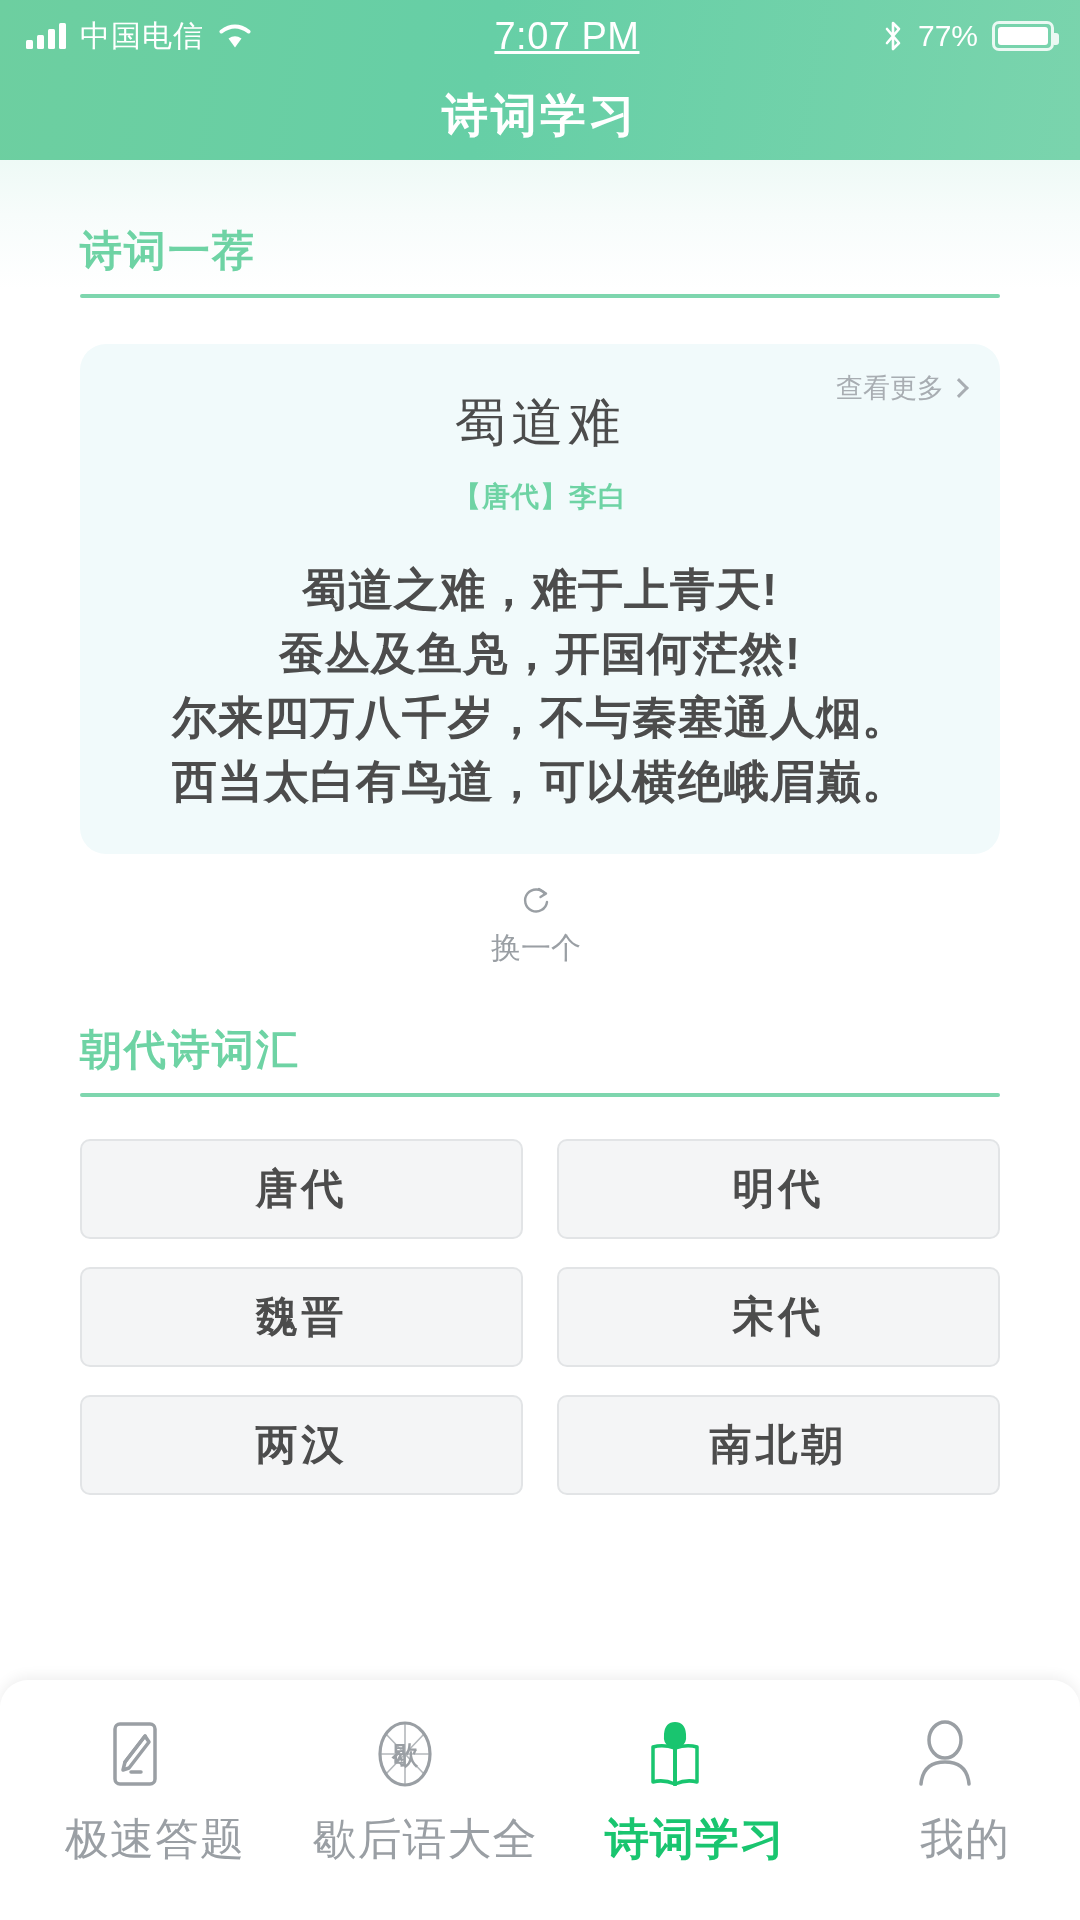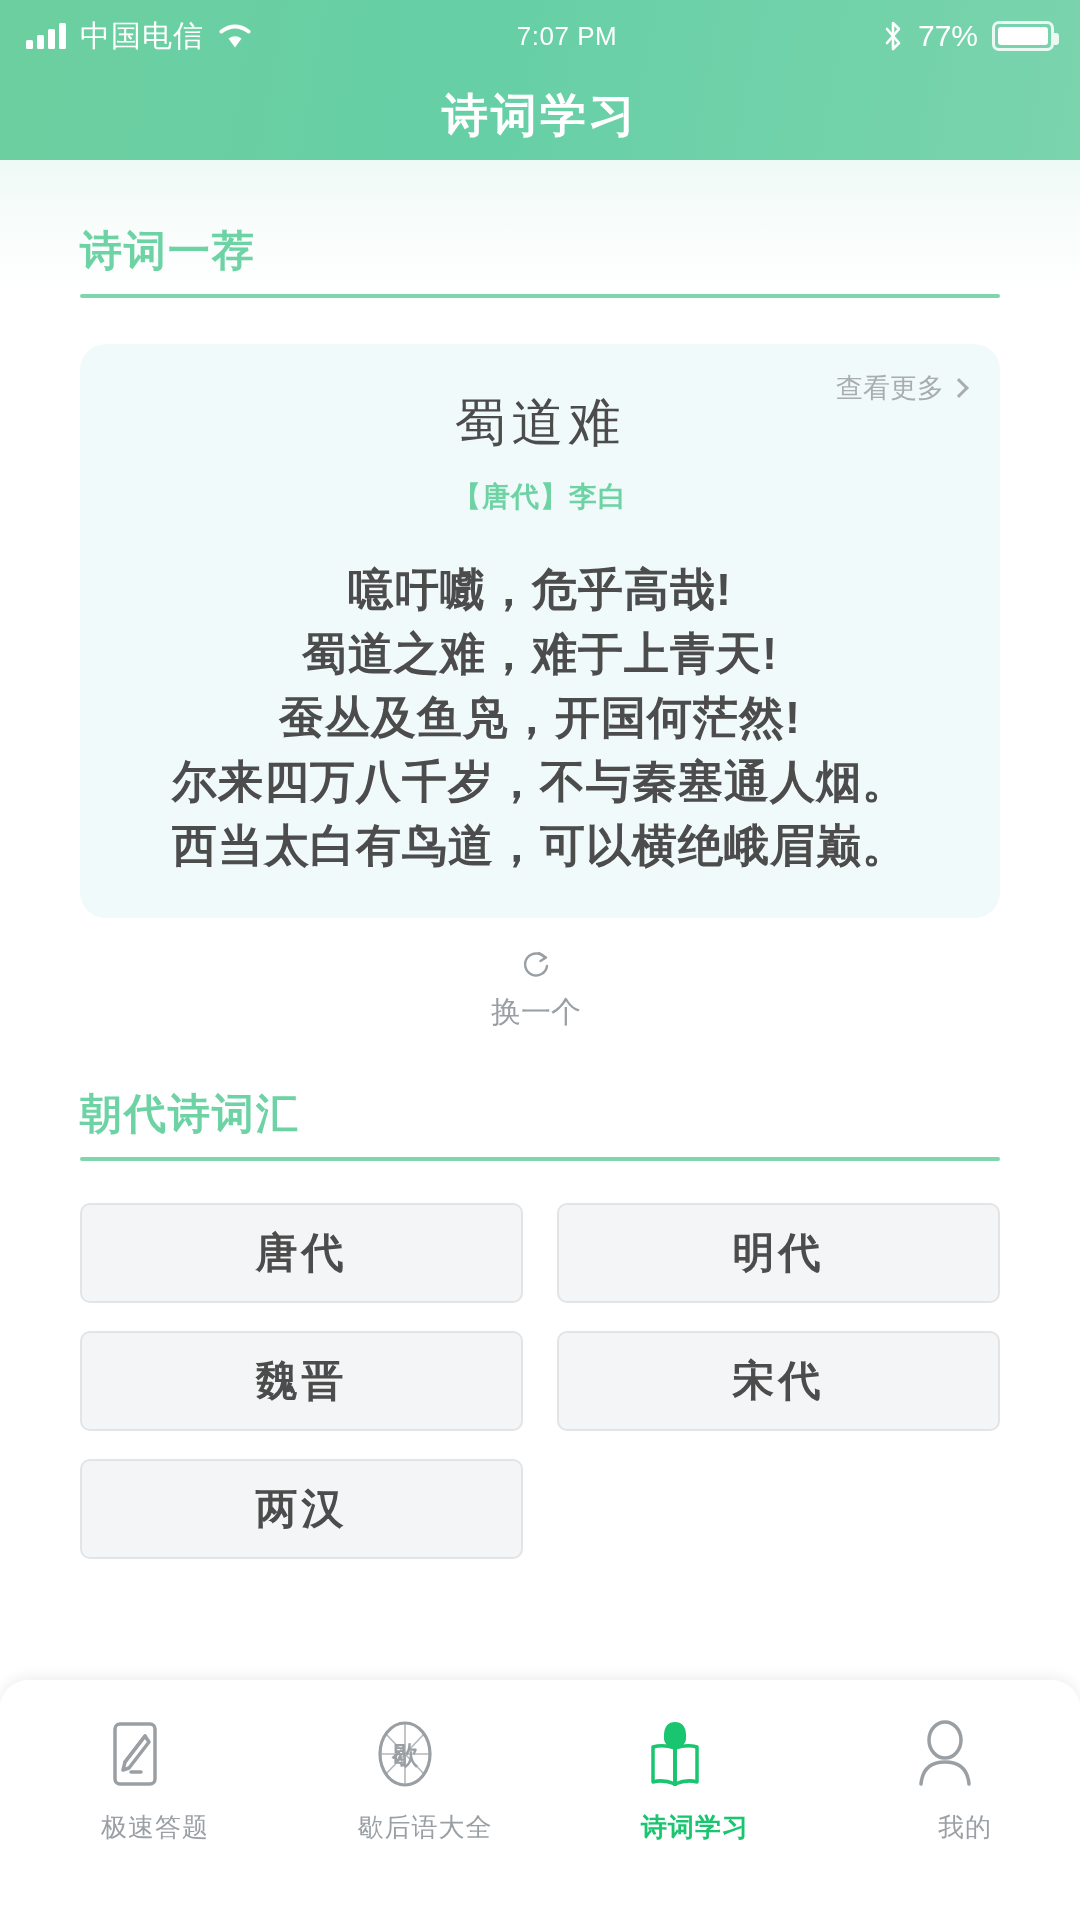--- a/index.html
+++ b/index.html
@@ -29,21 +29,21 @@
 
   .signal { display:flex; align-items:flex-end; gap:4px; height:26px; }
   .signal i { display:block; width:7px; background:#fff; border-radius:1.5px; }
   .signal i:nth-child(1){ height:9px; }
   .signal i:nth-child(2){ height:14px; }
   .signal i:nth-child(3){ height:20px; }
   .signal i:nth-child(4){ height:26px; }
 
   .carrier { font-size:30px; letter-spacing:1px; line-height:1; }
   .wifi-ico { width:34px; height:26px; }
-  .clock { font-size:26px; letter-spacing:.5px; }
+  .clock { font-size:38px; letter-spacing:.5px;text-decoration:underline; }
   .bt-ico { width:22px; height:32px; }
   .batt-pct { font-size:30px; }
   .battery {
     width:62px; height:30px; border:3px solid rgba(255,255,255,.85);
     border-radius:7px; padding:3px; position:relative;
   }
   .battery::after{
     content:""; position:absolute; right:-8px; top:9px;
     width:5px; height:12px; background:rgba(255,255,255,.85);
     border-radius:0 3px 3px 0;
@@ -130,21 +130,21 @@
     position:absolute; bottom:0; left:0; width:1080px; height:240px;
     background:#ffffff;
     border-radius:28px 28px 0 0;
     box-shadow:0 -3px 14px rgba(0,0,0,.07);
     display:flex; align-items:flex-start; padding-top:34px;
   }
   .tab {
     flex:1; display:flex; flex-direction:column; align-items:center; gap:16px;
   }
   .tab-ico { width:80px; height:80px; display:block; }
-  .tab-label { font-size:26px; color:#9a9fa4; letter-spacing:1px;margin-left:40px; }
+  .tab-label { font-size:44px; color:#9a9fa4; letter-spacing:1px;margin-left:40px; }
   .tab.active .tab-label { color:#19c56f; font-weight:bold; }
 </style>
 </head>
 <body>
 
 <div class="header">
 
   <div class="statusbar">
     <div class="sb-left">
       <span class="signal">
@@ -188,21 +188,20 @@
   <div class="poem-card">
     <div class="more-link">
       <span>查看更多</span>
       <span class="chev"></span>
     </div>
 
     <div class="poem-title">蜀道难</div>
     <div class="poem-author">【唐代】李白</div>
 
     <div class="poem-body">
-      <div class="poem-line">噫吁嚱，危乎高哉!</div>
       <div class="poem-line">蜀道之难，难于上青天!</div>
       <div class="poem-line">蚕丛及鱼凫，开国何茫然!</div>
       <div class="poem-line">尔来四万八千岁，不与秦塞通人烟。</div>
       <div class="poem-line">西当太白有鸟道，可以横绝峨眉巅。</div>
     </div>
   </div>
 
   <div class="refresh-row">
     <svg class="refresh-ico" viewBox="0 0 32 32">
       <path d="M25 10 A11 11 0 1 0 27 18" stroke="#9a9fa4" stroke-width="2.4" fill="none" stroke-linecap="round"></path>
@@ -215,20 +214,21 @@
     <div class="sec-title">朝代诗词汇</div>
     <div class="sec-rule"></div>
   </div>
 
   <div class="dyn-grid">
     <div class="dyn-btn">唐代</div>
     <div class="dyn-btn">明代</div>
     <div class="dyn-btn">魏晋</div>
     <div class="dyn-btn">宋代</div>
     <div class="dyn-btn">两汉</div>
+    <div class="dyn-btn">南北朝</div>
   </div>
 </div>
 
 <div class="tabbar">
 
   <div class="tab">
     <svg class="tab-ico" viewBox="0 0 80 80">
       <rect x="20" y="10" width="40" height="60" rx="5" stroke="#9a9fa4" stroke-width="3.5" fill="none"></rect>
       <path d="M50 22 L30 48" stroke="#9a9fa4" stroke-width="3.5" fill="none" stroke-linecap="round"></path>
       <path d="M50 22 L54 28 L34 54 L28 56 L30 48 Z" stroke="#9a9fa4" stroke-width="3.5" fill="none" stroke-linejoin="round"></path>

